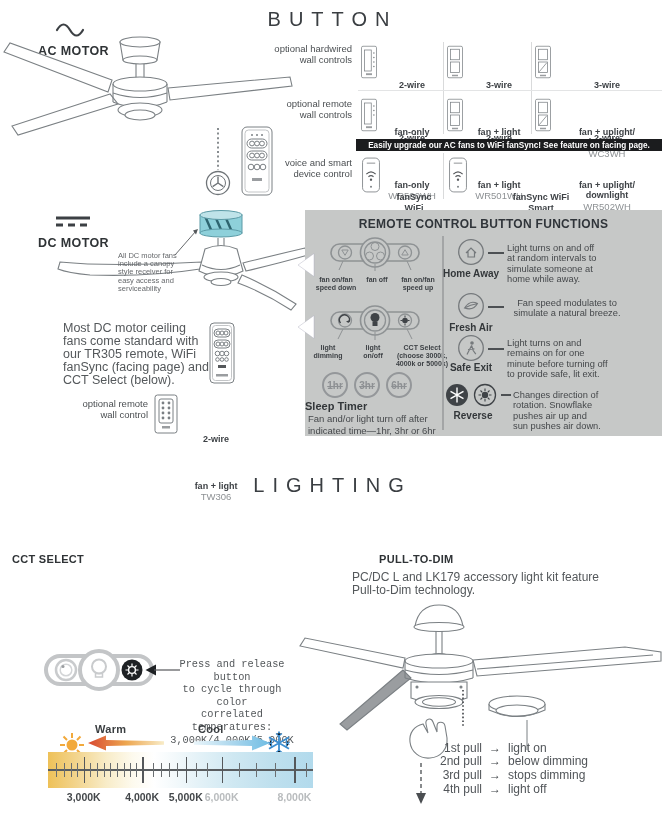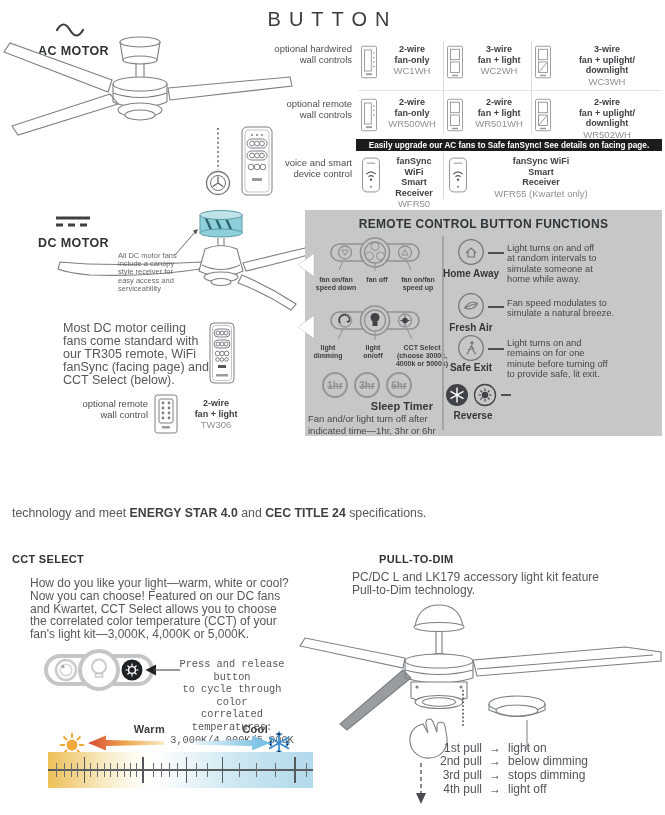--- a/index.html
+++ b/index.html
@@ -10,51 +10,51 @@
   .sec-title{position:absolute;width:100%;text-align:center;font-size:20px;letter-spacing:8px;
              color:#3a3e42;font-weight:400;}
   
   .motor-label{position:absolute;font-size:12.5px;font-weight:bold;color:#2f3336;letter-spacing:.4px;}
   .body-par{position:absolute;font-size:12.5px;line-height:13px;color:#54585b;}
   .tiny-note{position:absolute;font-size:7.5px;line-height:8.2px;color:#66696c;}
   
   .rowlabel{position:absolute;font-size:9.5px;line-height:11px;color:#4b4f52;text-align:right;width:86px;}
   .cell{position:absolute;display:flex;align-items:flex-start;gap:6px;}
   .celltext{text-align:center;flex:1;}
-  .cbold{font-size:9px;font-weight:bold;color:#3d4145;line-height:10.5px;}
+  .cbold{font-size:9px;font-weight:bold;color:#3d4145;line-height:10.5px;margin-top:36px;}
   .cmodel{font-size:9.5px;color:#8d9194;line-height:11px;}
   .vdiv{position:absolute;width:1px;background:#d9dadb;}
   .hdiv{position:absolute;height:1px;background:#e3e4e5;}
   .banner{position:absolute;left:356px;top:139px;width:306px;height:12px;background:#1b1c1e;color:#fff;
           font-size:8.2px;font-weight:bold;display:flex;align-items:center;justify-content:center;white-space:nowrap;}
   
   .panel{position:absolute;left:305px;top:210px;width:357px;height:226px;background:#c6c8c7;}
   .panel-title{position:absolute;top:7px;width:100%;text-align:center;font-size:12px;font-weight:bold;
                color:#30353a;letter-spacing:.3px;}
   .clabel{position:absolute;font-size:7px;font-weight:bold;line-height:8px;color:#3d4145;text-align:center;}
   .sleep-btn{width:26px;height:26px;border:2px solid #94979a;border-radius:50%;display:inline-flex;
              align-items:center;justify-content:center;font-size:10px;font-weight:bold;color:#8d9093;
              text-decoration:line-through;box-sizing:border-box;}
   .sleep-row{position:absolute;left:17px;top:162px;display:flex;gap:6px;}
-  .sleep-title{position:absolute;left:0;top:190px;width:128px;text-align:right;font-size:11px;
+  .sleep-title{position:absolute;left:0;top:190px;width:128px;text-align:left;font-size:11px;
                font-weight:bold;color:#33373a;}
   .sleep-cap{position:absolute;left:3px;top:203px;width:150px;font-size:9.5px;line-height:11.5px;color:#45484b;}
   .pdiv{position:absolute;left:137px;top:26px;width:1.5px;height:194px;background:#a3a5a6;}
   .fname{position:absolute;font-size:10px;font-weight:bold;color:#33373a;text-align:center;}
   .fdesc{position:absolute;font-size:9.3px;line-height:10.3px;color:#45484b;}
   .fdash{position:absolute;height:1.5px;background:#4c5053;}
   
   .intro{position:absolute;left:12px;top:506px;width:643px;font-size:12.3px;line-height:14px;color:#54585b;}
   .intro b{color:#3d4145;}
   #il1{text-align:justify;text-align-last:justify;}
   .subhead{position:absolute;font-size:11px;font-weight:bold;color:#2f3336;letter-spacing:.3px;}
   .cctbody{position:absolute;left:30px;top:577px;width:278px;font-size:12px;line-height:12.8px;color:#54585b;}
   .pressnote{position:absolute;left:168px;top:658px;width:128px;text-align:center;font-size:10.3px;
              line-height:12.6px;color:#54585b;font-family:Liberation Mono, monospace;}
-  .wclabel{position:absolute;font-size:11px;font-weight:bold;color:#3a3e41;letter-spacing:.3px;text-align:right;width:70px;}
+  .wclabel{position:absolute;font-size:11px;font-weight:bold;color:#3a3e41;letter-spacing:.3px;text-align:left;width:70px;}
   
   .kbar{position:absolute;left:48px;top:752px;width:265px;height:36px;
         background:linear-gradient(90deg,#eec158 0%,#f2d38a 10%,#f8ecc8 22%,#fdfaee 32%,#ffffff 40%,
                    #f3f9fb 48%,#e2f1f7 58%,#cfe8f2 70%,#bfe0ee 84%,#b2daec 100%);}
   .kmid{position:absolute;left:0;top:17px;width:100%;height:1.5px;background:#595d60;}
   .tick{position:absolute;background:#6a6e71;}
   .tick.minor{top:11px;height:14px;width:1px;}
   .tick.major{top:5px;height:26px;width:1.5px;background:#55585b;}
   .klabels{position:absolute;left:48px;top:791px;width:265px;height:13px;}
   .klabel{position:absolute;transform:translateX(-50%);font-size:10.5px;font-weight:bold;color:#43474a;white-space:nowrap;}
@@ -218,21 +218,21 @@
       <rect x="8" y="40" width="8" height="2" fill="#9a9da0"></rect>
     </svg>
     <div class="celltext">
         <div class="cbold">2-wire</div>
       <div class="cbold pre">fan + uplight/
 downlight</div>
       <div class="cmodel">WR502WH</div>
       </div>
   </div>
 
-  <div class="banner">Easily upgrade our AC fans to Safe fanSync! See details on facing page.</div>
+  <div class="banner">Easily upgrade our AC fans to WiFi fanSync! See feature on facing page.</div>
 
   <div class="cell" style="left:360px;top:156px;width:80px;">
     <svg width="22" height="38" viewBox="0 0 26 44">
       <rect x="3" y="2" width="20" height="40" rx="5" stroke="#7b8084" fill="#fff"></rect>
       <line x1="8" y1="8" x2="18" y2="8" stroke="#7b8084"></line>
       <path d="M7.5 21 Q13 15.5 18.5 21 M10 24 Q13 21.5 16 24" stroke="#55585b" stroke-width="1.4" fill="none"></path>
       <circle cx="13" cy="27.5" r="1.4" fill="#55585b"></circle>
       <circle cx="13" cy="36" r="1.2" fill="#7b8084"></circle>
     </svg>
     <div class="celltext">
@@ -411,21 +411,21 @@
 at random intervals to
 simulate someone at
 home while away.</div>
 
     <svg class="abs" style="left:152px;top:82px;" width="28" height="28" viewBox="0 0 28 28">
       <circle cx="14" cy="14" r="12.3" stroke="#75797c" stroke-width="1.3" fill="none"></circle>
       <path d="M7.5 16 Q13 7.5 20.5 11.5 Q16.5 19 7.5 16 Z M7.5 16 Q13.5 12.5 20 11.8" stroke="#75797c" stroke-width="1.1" fill="none"></path>
     </svg>
     <div class="fname" style="left:138px;top:112px;width:56px;">Fresh Air</div>
     <div class="fdash" style="left:183px;top:96px;width:16px;"></div>
-    <div class="fdesc pre" style="left:202px;top:88px;width:120px;">Fan speed modulates to
+    <div class="fdesc pre" style="left:202px;top:88px;width:120px;text-align:center;">Fan speed modulates to
 simulate a natural breeze.</div>
 
     <svg class="abs" style="left:152px;top:124px;" width="28" height="28" viewBox="0 0 28 28">
       <circle cx="14" cy="14" r="12.3" stroke="#75797c" stroke-width="1.3" fill="none"></circle>
       <circle cx="15" cy="9" r="1.8" fill="#75797c"></circle>
       <path d="M14.6 11.5 l-2.6 5 l-2 4 M14.6 11.5 l1.6 5 l2.6 3.6 M11 15.5 l6.4 -0.6" stroke="#75797c" stroke-width="1.2" fill="none"></path>
     </svg>
     <div class="fname" style="left:138px;top:152px;width:56px;">Safe Exit</div>
     <div class="fdash" style="left:183px;top:138px;width:16px;"></div>
     <div class="fdesc pre" style="left:202px;top:128px;width:120px;">Light turns on and
@@ -435,35 +435,34 @@
 
     <svg class="abs" style="left:140px;top:172px;" width="54" height="26" viewBox="0 0 54 26">
       <circle cx="12" cy="13" r="11" fill="#3f4347"></circle>
       <path d="M12 5.5 V20.5 M5.5 9.3 L18.5 16.7 M18.5 9.3 L5.5 16.7" stroke="#fff" stroke-width="1.4" fill="none"></path>
       <circle cx="40" cy="13" r="10.5" stroke="#3f4347" stroke-width="1.3" fill="none"></circle>
       <circle cx="40" cy="13" r="3.2" fill="#3f4347"></circle>
       <path d="M40 6.5 v2.5 M40 19.5 v-2.5 M33.5 13 h2.5 M46.5 13 h-2.5 M35.5 8.5 l1.8 1.8 M44.5 17.5 l-1.8 -1.8 M44.5 8.5 l-1.8 1.8 M35.5 17.5 l1.8 -1.8" stroke="#3f4347" stroke-width="1.1" fill="none"></path>
     </svg>
     <div class="fname" style="left:140px;top:200px;width:56px;">Reverse</div>
     <div class="fdash" style="left:196px;top:184px;width:10px;"></div>
-  </div>
-
+    <div class="fdesc pre" style="left:208px;top:180px;width:120px;">Changes direction of
+rotation. Snowflake
+pushes air up and
+sun pushes air down.</div>
+  </div>
+
+  <div class="sec-title" style="top:474px;">LIGHTING</div>
 
   <div class="intro">
-    <div id="il2"><span>technology and meet </span><b>ENERGY STAR 4.0</b><span> and </span><b>CEC TITLE 24</b><span> specifications.</span></div>
   </div>
 
   <div class="subhead" style="left:12px;top:553px;">CCT SELECT</div>
   <div class="subhead" style="left:345px;top:553px;padding-left:34px;">PULL-TO-DIM</div>
 
-  <div class="cctbody pre">How do you like your light—warm, white or cool?
-Now you can choose! Featured on our DC fans
-and Kwartet, CCT Select allows you to choose
-the correlated color temperature (CCT) of your
-fan's light kit—3,000K, 4,000K or 5,000K.</div>
   <div class="cctbody pre" style="left:352px;top:571px;width:300px;">PC/DC L and LK179 accessory light kit feature
 Pull-to-Dim technology.</div>
 
   <svg class="abs" style="left:40px;top:640px;" width="140" height="58" viewBox="0 0 140 58">
     <rect x="6" y="16" width="106" height="28" rx="14" stroke="#c3c5c7" stroke-width="4" fill="none"></rect>
     <circle cx="59" cy="30" r="19" fill="#fff" stroke="#c3c5c7" stroke-width="4"></circle>
     <circle cx="26" cy="30" r="10" stroke="#c9cbcd" stroke-width="2.5" fill="#fff"></circle>
     <circle cx="26" cy="30" r="5.8" stroke="#d3d5d7" stroke-width="1.5" fill="none"></circle>
     <circle cx="23" cy="26.5" r="1.5" fill="#9a9da0"></circle>
     <circle cx="59" cy="26.5" r="7" stroke="#c9cbcd" stroke-width="2" fill="none"></circle>
@@ -539,20 +538,27 @@
       <div class="tick minor" style="left: 72%;"></div>
       <div class="tick minor" style="left: 78.5%;"></div>
       <div class="tick minor" style="left: 85.5%;"></div>
       <div class="tick minor" style="left: 97.5%;"></div>
       <div class="tick major" style="left: 13.5%;"></div>
       <div class="tick major" style="left: 35.5%;"></div>
       <div class="tick major" style="left: 52%;"></div>
       <div class="tick major" style="left: 65.5%;"></div>
       <div class="tick major" style="left: 93%;"></div>
     </div>
+  <div class="klabels">
+      <div class="klabel" style="left: 13.5%;">3,000K</div>
+      <div class="klabel" style="left: 35.5%;">4,000K</div>
+      <div class="klabel" style="left: 52%;">5,000K</div>
+      <div class="klabel muted" style="left: 65.5%;">6,000K</div>
+      <div class="klabel muted" style="left: 93%;">8,000K</div>
+    </div>
 
   <svg class="abs" style="left:295px;top:598px;" width="370" height="210" viewBox="0 0 370 210">
     <g stroke="#7b8084" stroke-width="1.1" fill="#fff">
       <path d="M110 60 L10 40 L5 48 L108 70 Z"></path>
       <path d="M178 62 L330 49 L366 54 L366 63 L182 78 Z"></path>
       <path d="M182 71 L358 57" fill="none"></path>
       <path d="M108 72 L45 126 L52 132 L116 80 Z" fill="#9a9da0"></path>
       <path d="M120 28 Q124 7 144 7 Q164 7 168 28 Z"></path>
       <ellipse cx="144" cy="29" rx="25" ry="4.5"></ellipse>
       <path d="M141 33 V57 M147 33 V57" fill="none"></path>

